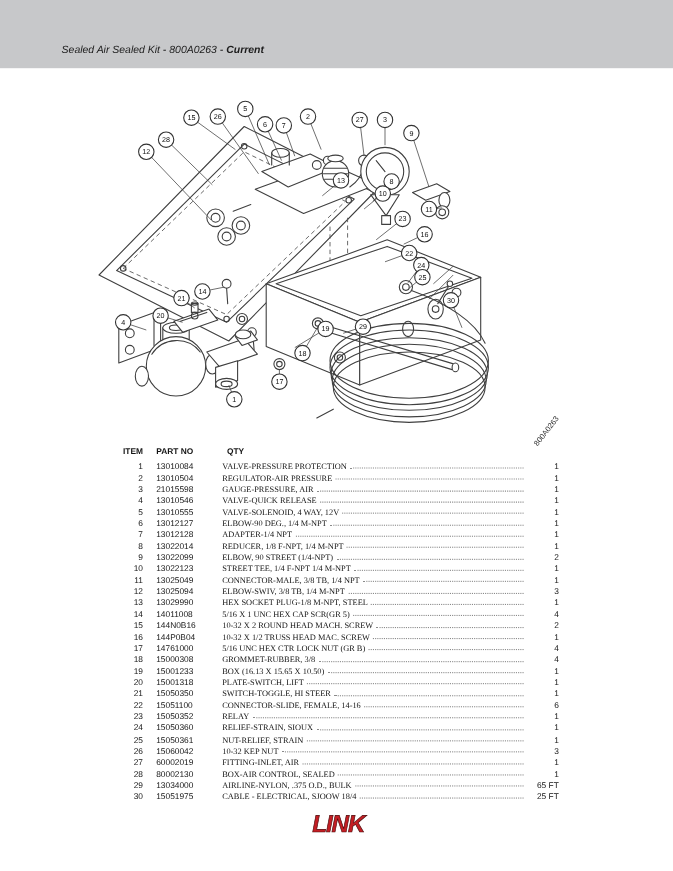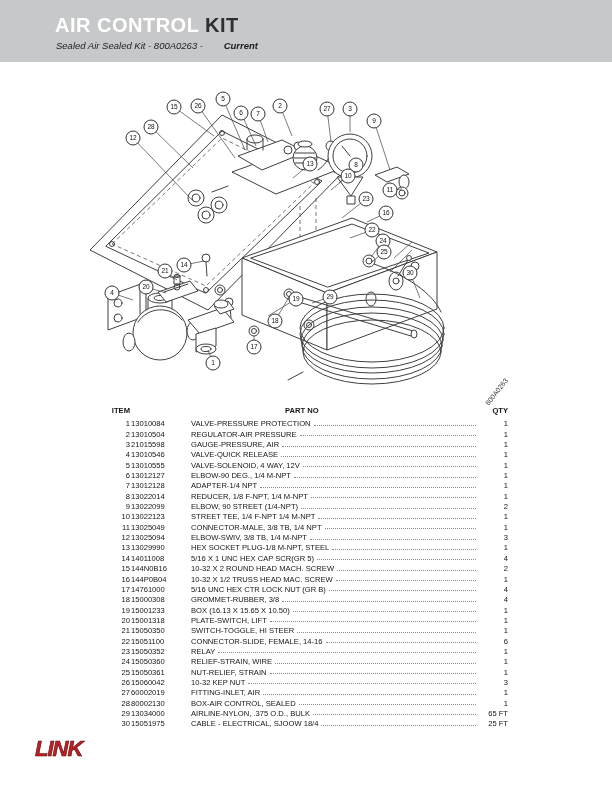--- a/index.html
+++ b/index.html
@@ -5,63 +5,62 @@
   html,body{margin:0;padding:0;}
   body{font-family:"Liberation Sans", sans-serif; background:#e8e8e8;}
   #page{position:relative;width:612px;height:792px;background:#ffffff;overflow:hidden;margin:0 auto;}
 
   
   #header{position:absolute;left:0;top:0;width:612px;height:62px;background:#c7c8ca;}
   #title{position:absolute;left:55px;top:14px;font-size:20px;font-weight:bold;letter-spacing:.5px;}
   #title .t1{color:#ffffff;}
   #title .t2{color:#2e2f31;}
   #subtitle{position:absolute;left:56px;top:40px;font-size:9.5px;font-style:italic;color:#1c1c1c;}
-  #subtitle b{font-weight:bold;margin-left:18px;}
+  #subtitle b{font-weight:bold;}
 
   
   #diagram{position:absolute;left:70px;top:78px;width:470px;height:330px;}
   #diagram svg{width:100%;height:100%;}
   .art{stroke:#3f3f3f;stroke-width:1;fill:none;stroke-linejoin:round;stroke-linecap:round;}
   .artw{stroke:#3f3f3f;stroke-width:1;fill:#ffffff;stroke-linejoin:round;}
   .dash{stroke:#555;stroke-width:.8;stroke-dasharray:4 3;fill:none;}
   .callout-line{stroke:#444;stroke-width:.7;}
   .callout-circle{fill:#ffffff;stroke:#333;stroke-width:1;}
   .callout-num{font-size:6.5px;fill:#111;text-anchor:middle;font-family:"Liberation Sans",sans-serif;}
   .dwgno{font-size:7px;fill:#333;text-anchor:middle;font-family:"Liberation Sans",sans-serif;}
 
   #note{position:absolute;left:413px;top:234px;width:140px;font-size:8px;color:#1a1a1a;line-height:10px;}
   #note u{text-decoration:underline;}
 
   
   #table{position:absolute;left:108px;top:406px;width:400px;font-size:7.6px;color:#141414;}
-  .thead{display:flex;font-weight:bold;height:12px;align-items:baseline;justify-content:space-between;}
+  .thead{display:flex;font-weight:bold;height:12px;align-items:baseline;}
   .thead .h-item{width:22px;flex:none;text-align:right;}
   .thead .h-part{width:50px;margin-left:12px;flex:none;}
   .thead .h-desc{margin-left:10px;flex:1;}
   .thead .h-qty{flex:none;text-align:right;min-width:30px;}
   .trow{display:flex;align-items:flex-end;height:10.35px;}
   .c-item{width:22px;flex:none;text-align:right;}
-  .c-part{width:50px;margin-left:1px;flex:none;}
-  .c-desc{margin-left:10px;flex:none;white-space:nowrap;}
+  .c-part{width:50px;margin-left:12px;flex:none;}
+  .c-desc{margin-left:10px;flex:none;white-space:nowrap;font-family:Liberation Serif, serif;}
   .c-leader{flex:1;border-bottom:1px dotted #8a8a8a;margin:0 2px 2.5px 3px;height:1px;}
   .c-qty{flex:none;min-width:30px;text-align:right;}
 
   
-  #footer{position:absolute;left:35px;top:738px;width:545px;display:flex;align-items:center;gap:9px;}
+  #footer{position:absolute;left:35px;top:738px;width:545px;display:flex;align-items:center;gap:9px;flex-direction:column;}
   #logo{font-size:22px;font-weight:900;font-style:italic;color:#c41e24;letter-spacing:-1px;
         -webkit-text-stroke:.6px #4a0d0d;line-height:22px;}
   #address{font-size:9.5px;font-weight:bold;color:#111;letter-spacing:.2px;}
 </style>
 </head>
 <body>
 
 <div id="page">
 
   <div id="header">
-    <div id="title"><span class="t1">AIR CONTROL </span><span class="t2">KIT</span></div>
     <div id="subtitle"><span>Sealed Air Sealed Kit - 800A0263 - </span><b>Current</b></div>
   </div>
 
   <div id="diagram">
     <svg id="diagram-svg" viewBox="70 78 470 330" xmlns="http://www.w3.org/2000/svg">
 
       <g>
         <polygon class="artw" points="90,250 222,115 340,175 208,310"></polygon>
         <polygon class="art" points="106,246 222,131 322,181 206,293"></polygon>
         <polygon class="dash" points="112,244 222,138 314,183 206,286"></polygon>
@@ -526,21 +525,21 @@
         <div class="trow">
           <span class="c-item">23</span>
           <span class="c-part">15050352</span>
           <span class="c-desc">RELAY</span>
           <span class="c-leader"></span>
           <span class="c-qty">1</span>
         </div>
         <div class="trow">
           <span class="c-item">24</span>
           <span class="c-part">15050360</span>
-          <span class="c-desc">RELIEF-STRAIN, WIRE</span>
+          <span class="c-desc">RELIEF-STRAIN, SIOUX</span>
           <span class="c-leader"></span>
           <span class="c-qty">1</span>
         </div>
         <div class="trow">
           <span class="c-item">25</span>
           <span class="c-part">15050361</span>
           <span class="c-desc">NUT-RELIEF, STRAIN</span>
           <span class="c-leader"></span>
           <span class="c-qty">1</span>
         </div>

